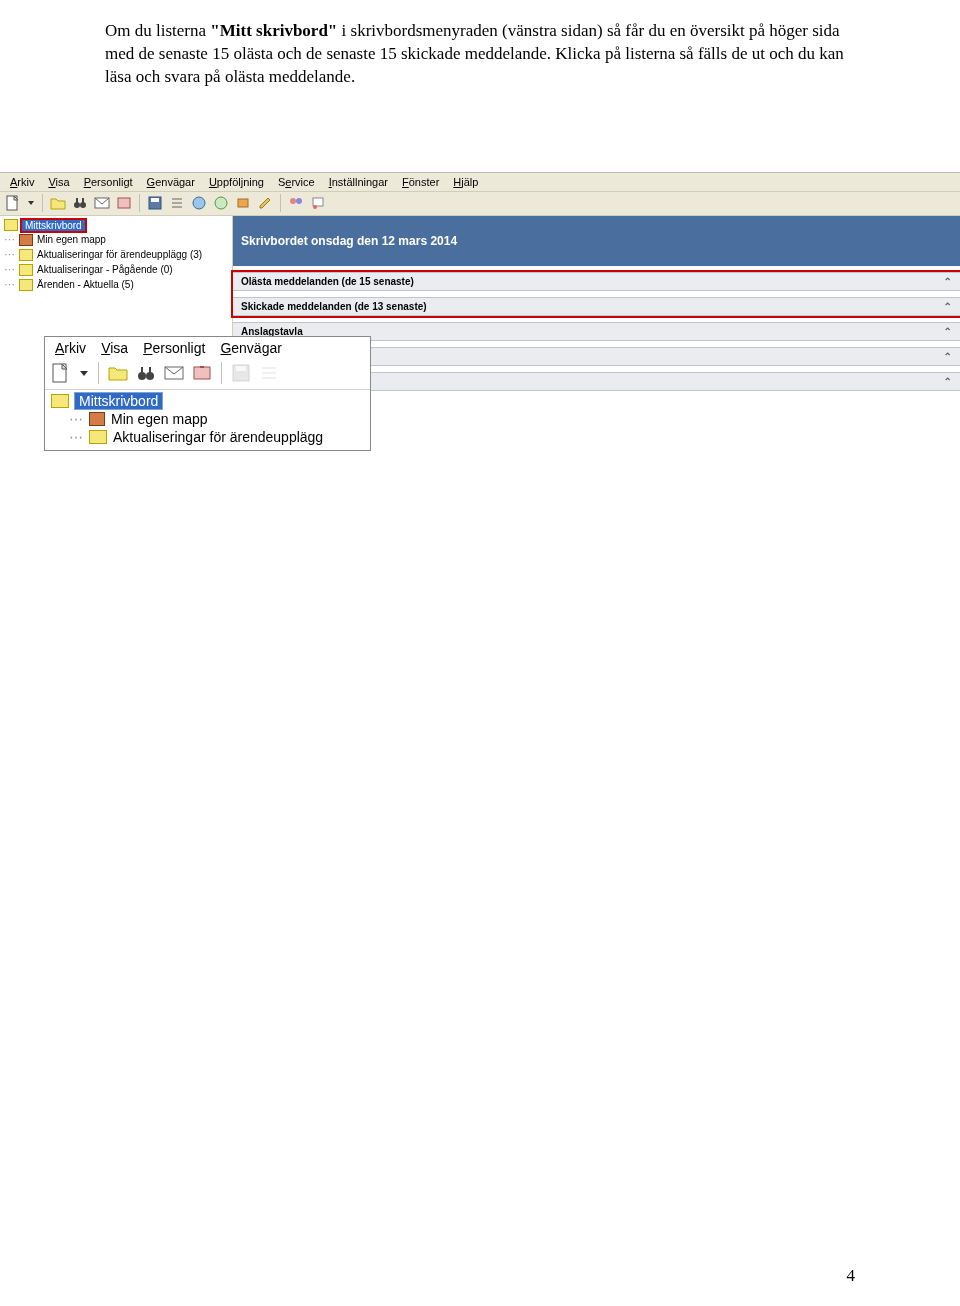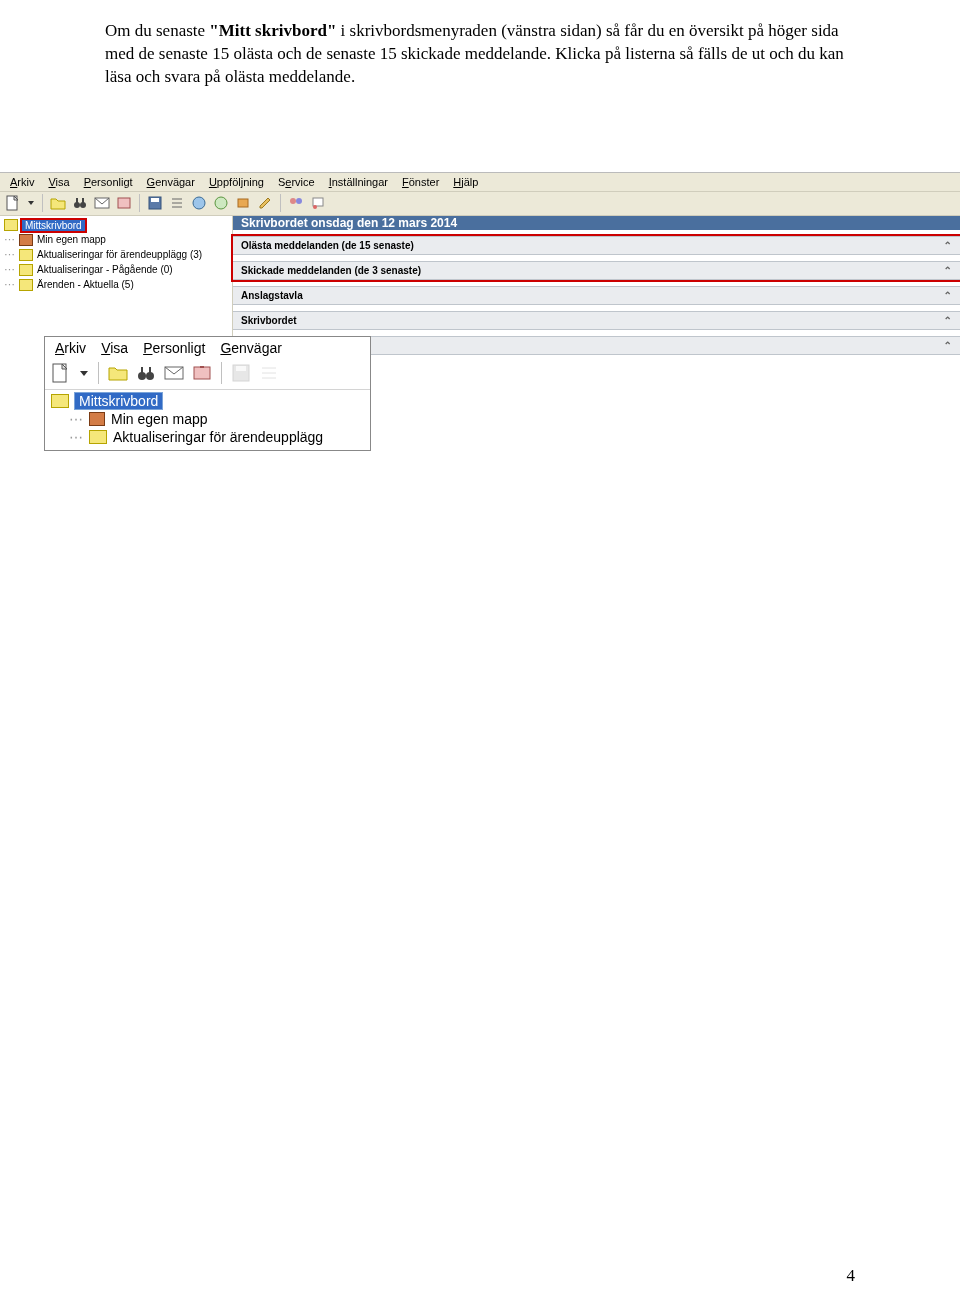--- a/index.html
+++ b/index.html
@@ -112,21 +112,21 @@
     padding: 0 3px;
     outline: 2px solid #c00;
   }
 
   .right-pane { flex:1; background:#fff; }
   .big-header {
     background:#4a6f9e;
     color:#fff;
     font-weight:bold;
     font-size:12px;
-    padding:0 8px;
+    padding:18px 8px;
   }
   .section-bar {
     background:#eaecef;
     border:1px solid #bfc5cc;
     border-left:none; border-right:none;
     padding:3px 8px;
     font-size:10px;
     font-weight:bold;
     display:flex;
     justify-content:space-between;
@@ -198,21 +198,21 @@
     bottom: 20px;
     font-family: Garamond, Georgia, serif;
     font-size: 17px;
   }
 </style>
 </head>
 <body>
 
 <div class="doc-body">
   <p>
-    <span>Om du senaste </span><span class="strong">"Mitt skrivbord"</span><span> i skrivbordsmenyraden (vänstra sidan) så får du en översikt på höger sida med de senaste 15 olästa och de senaste 15 skickade meddelande. Klicka på listerna så fälls de ut och du kan läsa och svara på olästa meddelande.</span>
+    <span>Om du listerna </span><span class="strong">"Mitt skrivbord"</span><span> i skrivbordsmenyraden (vänstra sidan) så får du en översikt på höger sida med de senaste 15 olästa och de senaste 15 skickade meddelande. Klicka på listerna så fälls de ut och du kan läsa och svara på olästa meddelande.</span>
   </p>
   <p style="height:6px;"></p>
 </div>
 
 <div class="app-shot">
 
   <div class="menubar">
     <span><u>A</u>rkiv</span>
     <span><u>V</u>isa</span>
     <span><u>P</u>ersonligt</span>
@@ -341,21 +341,21 @@
 
     <div class="right-pane">
       <div class="big-header">Skrivbordet onsdag den 12 mars 2014</div>
 
       <div style="outline:2px solid #c00; margin-top:6px;">
         <div class="section-bar" style="margin-top:0;">
           <span>Olästa meddelanden (de 15 senaste)</span>
           <span class="chev">⌃</span>
         </div>
         <div class="section-bar">
-          <span>Skickade meddelanden (de 3 senaste)</span>
+          <span>Skickade meddelanden (de 13 senaste)</span>
           <span class="chev">⌃</span>
         </div>
       </div>
 
       <div class="section-bar">
         <span>Anslagstavla</span>
         <span class="chev">⌃</span>
       </div>
       <div class="section-bar">
         <span>Skrivbordet</span>

